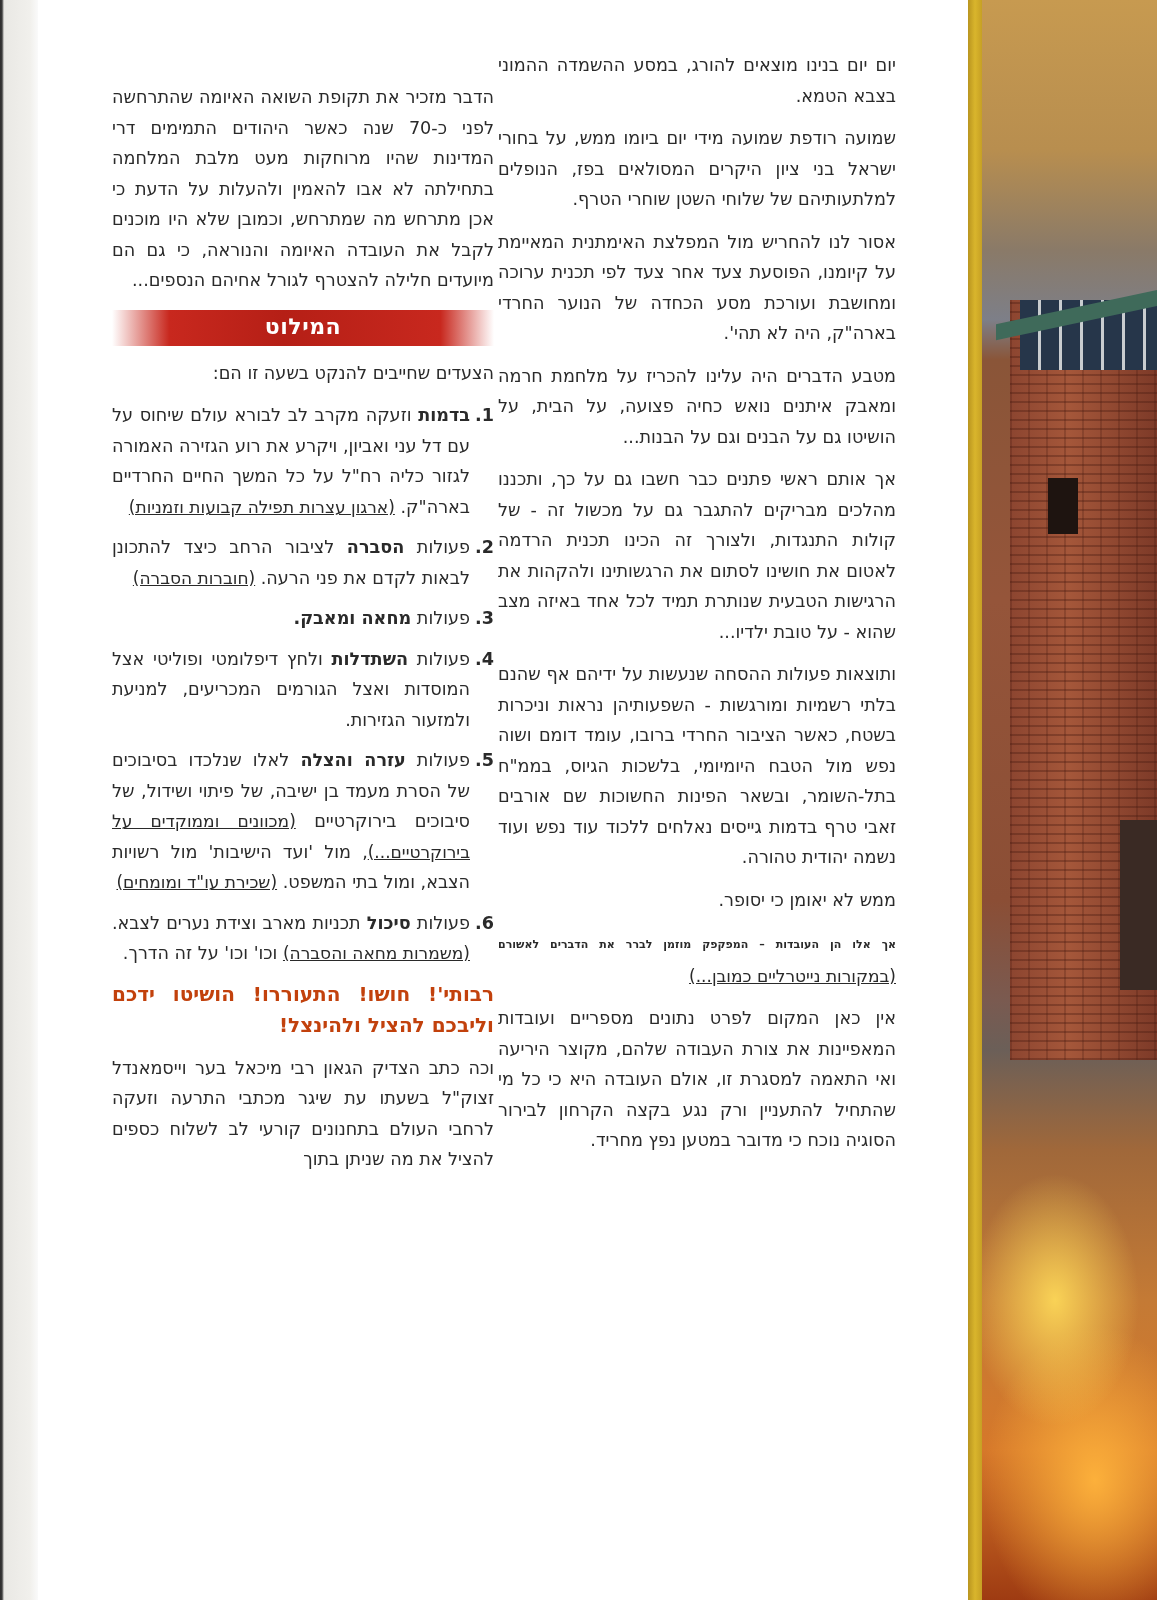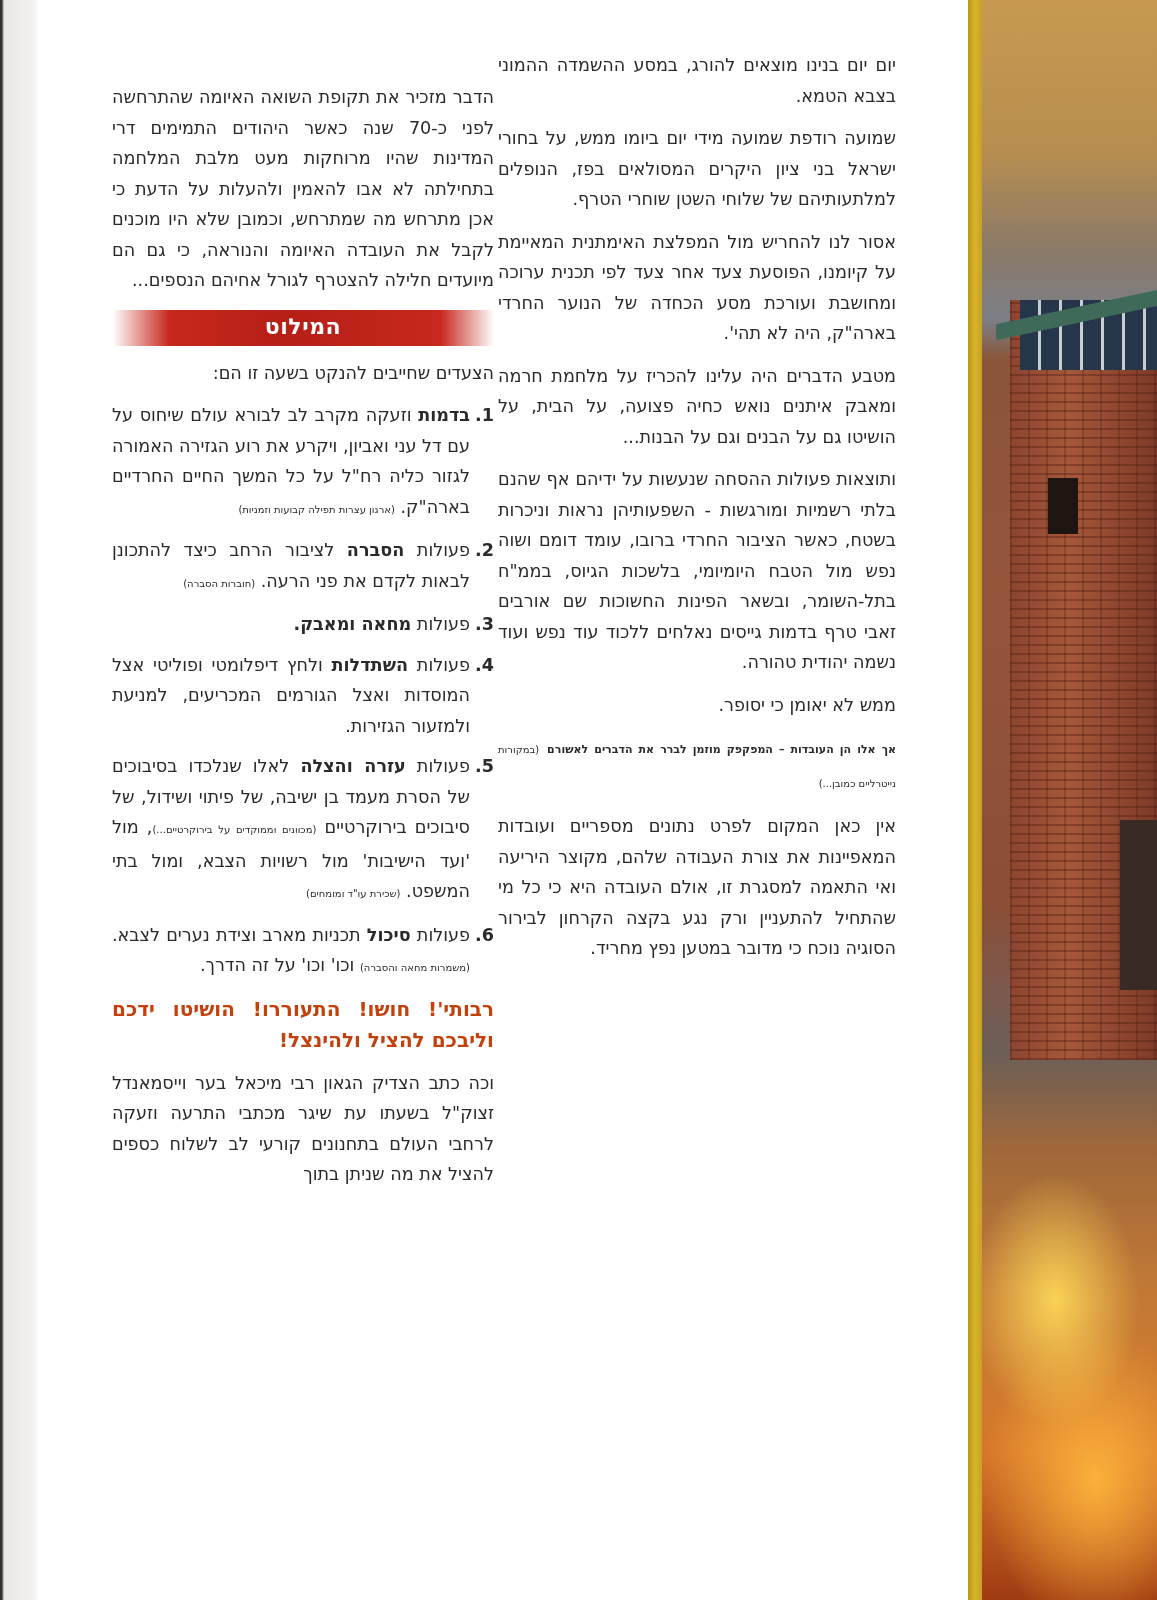--- a/index.html
+++ b/index.html
@@ -64,21 +64,21 @@
 
   .section-bar {
     position:relative; height:36px; margin:0 0 12px 0;
     background:linear-gradient(to left, rgba(200,40,30,0) 0%, #c8281e 14%, #b51f16 55%, #c8281e 85%, rgba(200,40,30,0) 100%);
     display:flex; align-items:center; justify-content:center;
   }
   .section-bar span {
     color:#ffffff; font-weight:bold; font-size:22px; letter-spacing:0.5px;
   }
   p { margin:0 0 12px 0; }
-  .small { font-size:10px; }
+  .small { font-size:17px;text-decoration:underline; }
   .bold { font-weight:bold; }
   .numbered { display:flex; margin:0 0 10px 0; }
   .numbered .num { font-weight:bold; width:24px; flex:none; text-align:right; }
   .numbered .body { flex:1; }
   .callout {
     color:#c2410c; font-weight:bold; font-size:20px; line-height:31px;
     margin:6px 0 12px 0;
   }
   .subhead { font-weight:bold; font-size:11px; }
 </style>
@@ -94,20 +94,21 @@
 <div class="tower-roof"></div>
 <div class="tower-hole"></div>
 <div class="tower-door"></div>
 <div class="gold-bar"></div>
 
 <div class="column col-right">
   <p>יום יום בנינו מוצאים להורג, במסע ההשמדה ההמוני בצבא הטמא.</p>
   <p>שמועה רודפת שמועה מידי יום ביומו ממש, על בחורי ישראל בני ציון היקרים המסולאים בפז, הנופלים למלתעותיהם של שלוחי השטן שוחרי הטרף.</p>
   <p>אסור לנו להחריש מול המפלצת האימתנית המאיימת על קיומנו, הפוסעת צעד אחר צעד לפי תכנית ערוכה ומחושבת ועורכת מסע הכחדה של הנוער החרדי בארה"ק, היה לא תהי'.</p>
   <p>מטבע הדברים היה עלינו להכריז על מלחמת חרמה ומאבק איתנים נואש כחיה פצועה, על הבית, על הושיטו גם על הבנים וגם על הבנות...</p>
+  <p>אך אותם ראשי פתנים כבר חשבו גם על כך, ותכננו מהלכים מבריקים להתגבר גם על מכשול זה - של קולות התנגדות, ולצורך זה הכינו תכנית הרדמה לאטום את חושינו לסתום את הרגשותינו ולהקהות את הרגישות הטבעית שנותרת תמיד לכל אחד באיזה מצב שהוא - על טובת ילדיו...</p>
   <p>ותוצאות פעולות ההסחה שנעשות על ידיהם אף שהנם בלתי רשמיות ומורגשות - השפעותיהן נראות וניכרות בשטח, כאשר הציבור החרדי ברובו, עומד דומם ושוה נפש מול הטבח היומיומי, בלשכות הגיוס, בממ"ח בתל-השומר, ובשאר הפינות החשוכות שם אורבים זאבי טרף בדמות גייסים נאלחים ללכוד עוד נפש ועוד נשמה יהודית טהורה.</p>
   <p>ממש לא יאומן כי יסופר.</p>
   <p>
     <span class="subhead">אך אלו הן העובדות – המפקפק מוזמן לברר את הדברים לאשורם</span>
     <span class="small">(במקורות נייטרליים כמובן...)</span>
   </p>
   <p>אין כאן המקום לפרט נתונים מספריים ועובדות המאפיינות את צורת העבודה שלהם, מקוצר היריעה ואי התאמה למסגרת זו, אולם העובדה היא כי כל מי שהתחיל להתעניין ורק נגע בקצה הקרחון לבירור הסוגיה נוכח כי מדובר במטען נפץ מחריד.</p>
 </div>
 
 <div class="column col-left">

